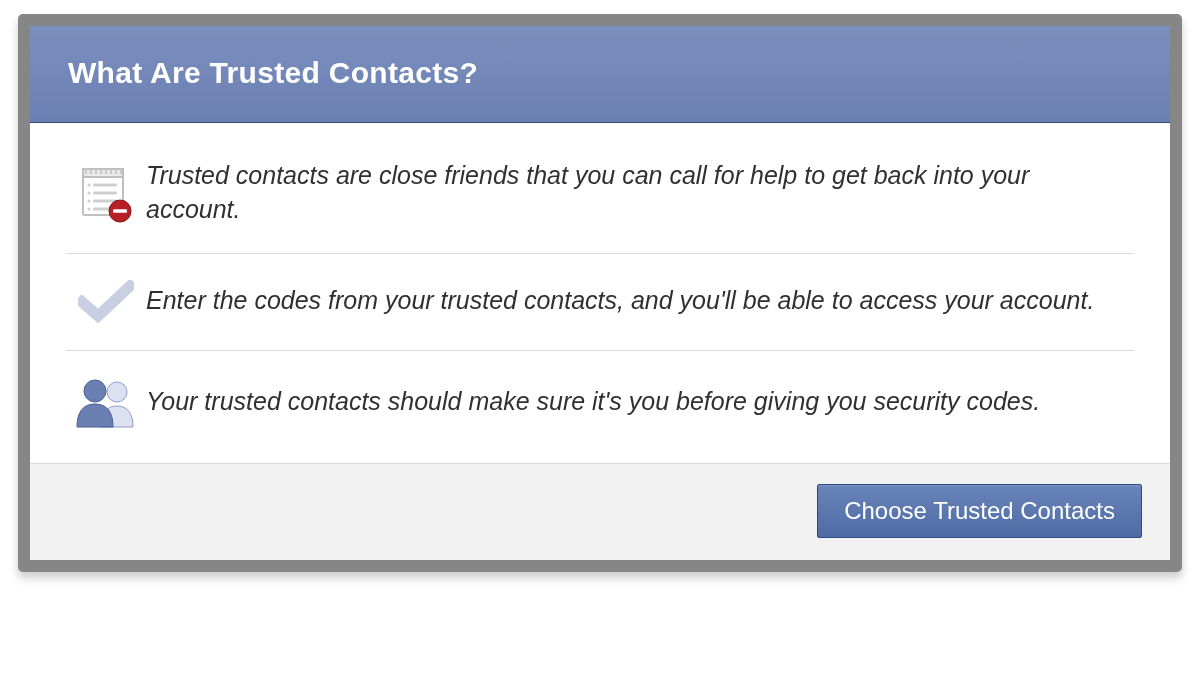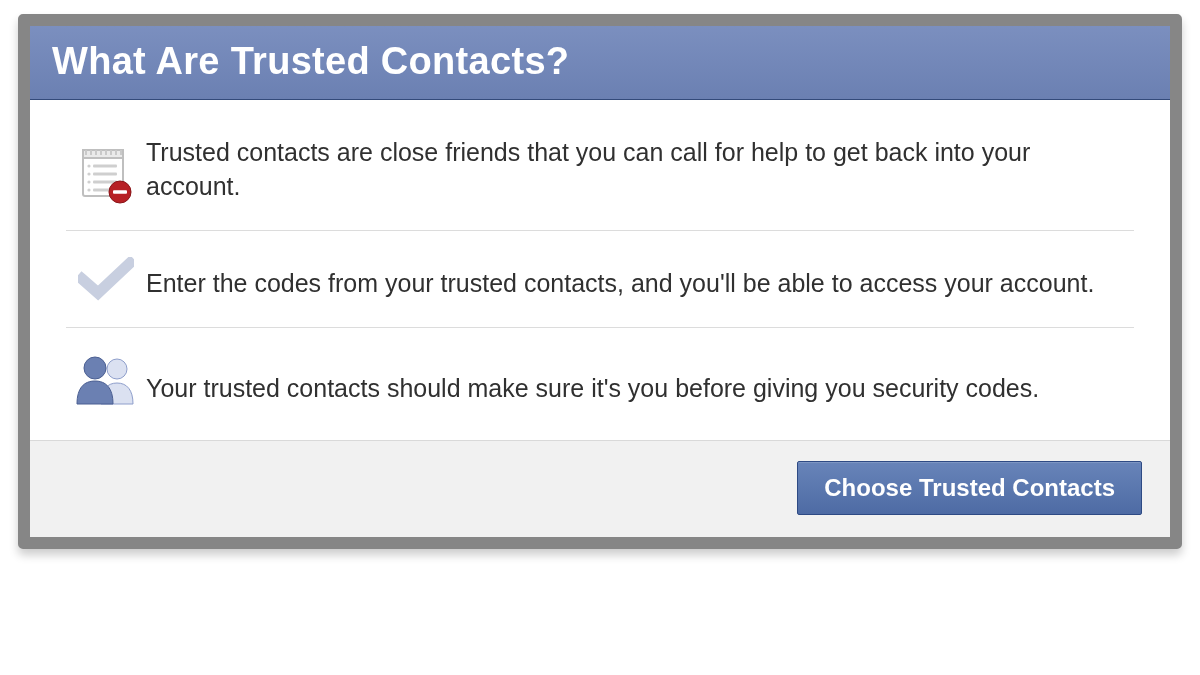--- a/index.html
+++ b/index.html
@@ -21,35 +21,36 @@
     box-shadow: 0 6px 10px rgba(0,0,0,0.20);
     overflow: hidden;
   }
   .dialog-header {
     background: #6f84b5;
     background: linear-gradient(#7b8fbf, #6b80b2);
     border-bottom: 1px solid #334a7a;
     padding: 14px 22px 16px 22px;
   }
   .dialog-header h1 {
-    margin: 0;
+    margin: 16px;
     color: #fff;
-    font-size: 38px;
+    font-size: 30px;
     font-weight: bold;
     letter-spacing: .3px;
   }
   .dialog-body {
     padding: 12px 36px 8px 36px;
     background: #fff;
   }
   .row {
     display: flex;
-    align-items: flex-end;
+    align-items: center;
     padding: 24px 0 26px 0;
     border-bottom: 1px solid #dcdcdc;
+    font-style: italic;
   }
   .row:last-child { border-bottom: none; }
   .row-icon {
     width: 80px;
     flex: 0 0 80px;
     display: flex;
     justify-content: center;
     align-items: flex-start;
     padding-top: 2px;
   }
@@ -66,21 +67,21 @@
     padding: 20px 28px 22px 28px;
     display: flex;
     justify-content: flex-end;
   }
   .primary-btn {
     background: #5875ad;
     background: linear-gradient(#6884b9, #4e6ba4);
     border: 1px solid #2e4a84;
     color: #fff;
     font-size: 24px;
-    font-weight: bold;
+    font-weight: normal;
     padding: 12px 26px;
     border-radius: 2px;
     cursor: pointer;
     font-family: inherit;
     box-shadow: inset 0 1px 0 rgba(255,255,255,.15);
   }
 </style>
 </head>
 <body>
 

